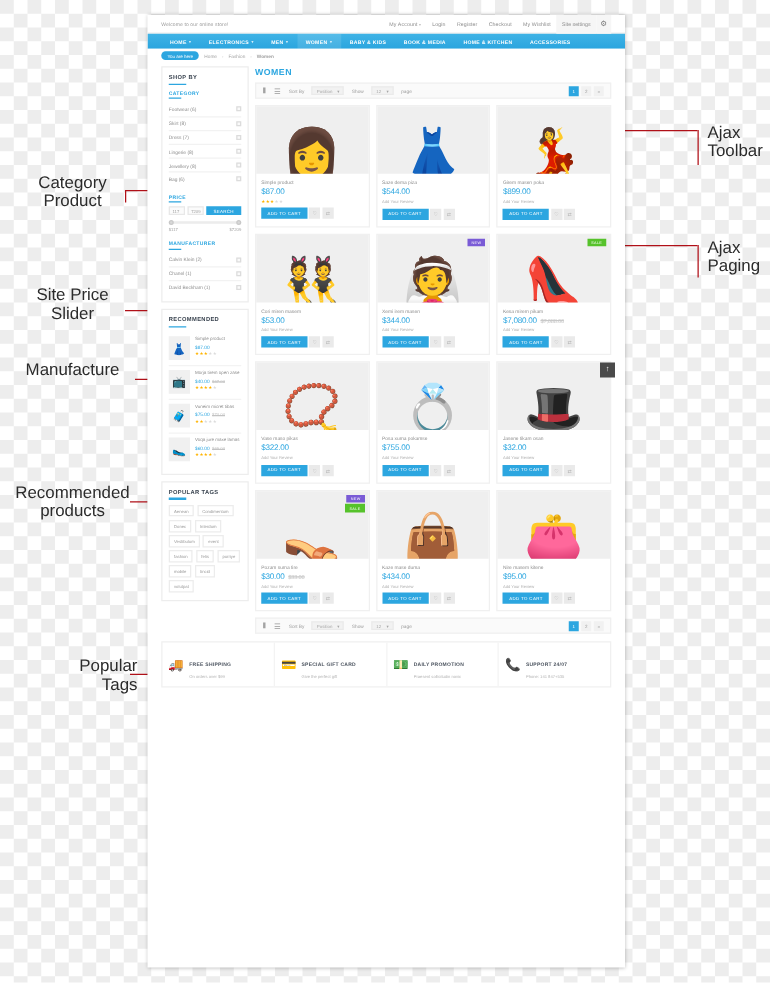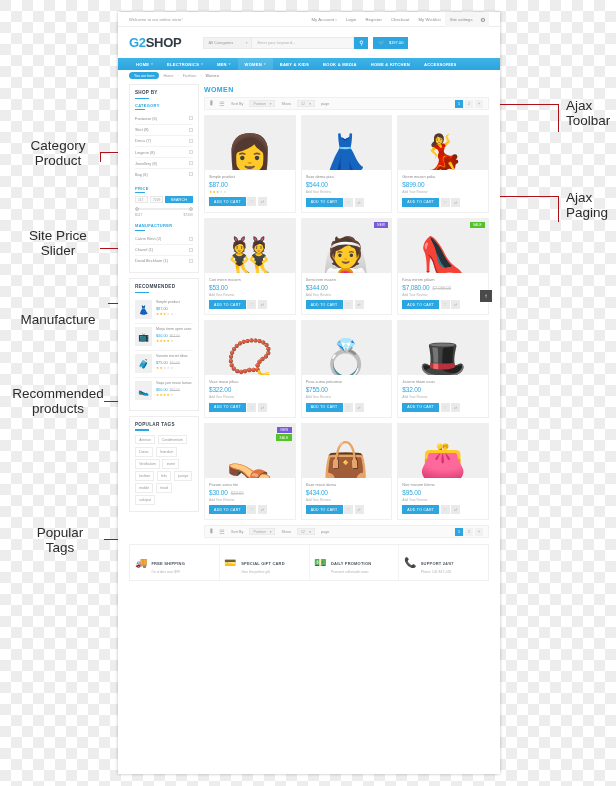--- a/index.html
+++ b/index.html
@@ -169,30 +169,30 @@
 Product</div>
 <div class="leader h" style="left:100px; top:152px; width:62px;"></div>
 <div class="leader v" style="left:100px; top:152px; height:10px;"></div>
 <div class="dot" style="left:158px; top:148px;"></div>
 
 <div class="anno" style="left:6px; top:228px; width:104px;">Site Price
 Slider</div>
 <div class="leader h" style="left:100px; top:248px; width:48px;"></div>
 <div class="dot" style="left:144px; top:244px;"></div>
 
-<div class="anno" style="left:4px; top:312px; width:108px;">Manufacture</div>
+<div class="anno" style="left:4px; top:288px; width:108px;">Manufacture</div>
 <div class="leader h" style="left:108px; top:303px; width:40px;"></div>
 <div class="dot" style="left:144px; top:299px;"></div>
 
 <div class="anno" style="left:2px; top:386px; width:112px;">Recommended
 products</div>
 <div class="leader h" style="left:104px; top:401px; width:48px;"></div>
 <div class="dot" style="left:148px; top:397px;"></div>
 
-<div class="anno" style="left:10px; top:525px; width:100px;">Popular
+<div class="anno" style="left:10px; top:525px; width:100px;text-align:right;">Popular
 Tags</div>
 <div class="leader h" style="left:104px; top:539px; width:48px;"></div>
 <div class="dot" style="left:148px; top:535px;"></div>
 
 <div class="anno" style="left:566px; top:98px; width:48px; text-align:left;">Ajax
 Toolbar</div>
 <div class="leader h" style="left:296px; top:104px; width:262px;"></div>
 <div class="leader v" style="left:296px; top:104px; height:12px;"></div>
 <div class="leader v" style="left:558px; top:104px; height:28px;"></div>
 <div class="dot" style="left:292px; top:113px;"></div>
@@ -213,37 +213,20 @@
         <a href="#"><span>My Account</span><span class="caret">▾</span></a>
         <a href="#">Login</a>
         <a href="#">Register</a>
         <a href="#">Checkout</a>
         <a href="#">My Wishlist</a>
         <div class="site-settings">Site settings</div>
         <div class="gear">⚙</div>
       </div>
     </div>
 
-    <div class="header">
-      <div class="logo">
-        <span class="g2">G2</span><span class="shop">SHOP</span>
-      </div>
-      <div class="search">
-        <div class="cat-sel">
-          <span>All Categories</span>
-          <span class="cv">▾</span>
-        </div>
-        <div class="search-input">Enter your keyword...</div>
-        <div class="search-btn">⚲</div>
-      </div>
-      <div class="cart-btn">
-        <span class="ci">🛒</span>
-        <span>$197.00</span>
-      </div>
-    </div>
 
     <div class="nav" id="nav">
         <a href="#" class="">
           <span>HOME</span>
           <span class="nc">▾</span>
         </a>
         <a href="#" class="">
           <span>ELECTRONICS</span>
           <span class="nc">▾</span>
         </a>

